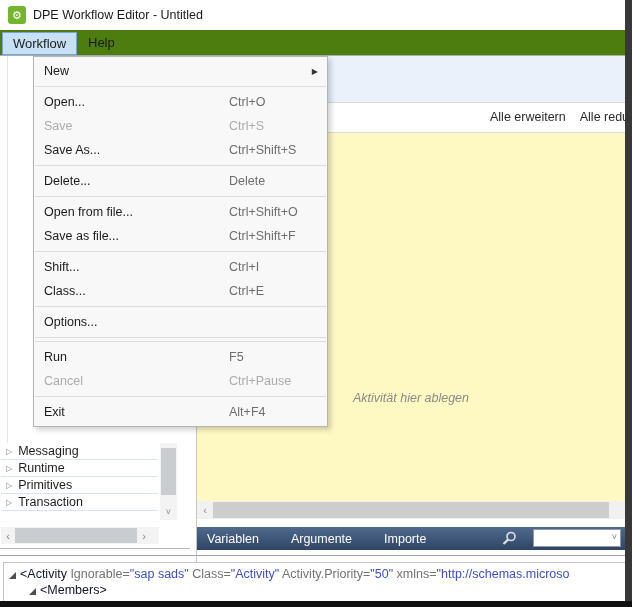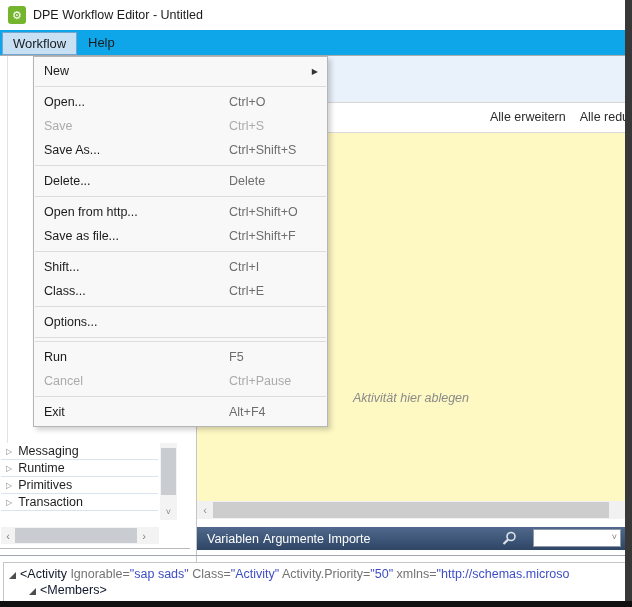--- a/index.html
+++ b/index.html
@@ -6,21 +6,21 @@
   #window{
     position:relative;width:632px;height:607px;background:#fff;overflow:hidden;
     font-family:"Liberation Sans",sans-serif;color:#1b1b1b;
   }
   
   .titlebar{position:absolute;left:0;top:0;width:632px;height:30px;background:#fff;}
   .app-icon{position:absolute;left:8px;top:6px;width:18px;height:18px;background:#75B42D;border-radius:3px;
     color:#fff;font-size:11px;line-height:18px;text-align:center;}
   .title-text{position:absolute;left:33px;top:8px;font-size:12.5px;color:#1a1a1a;white-space:nowrap;}
   
-  .menubar{position:absolute;left:0;top:30px;width:625px;height:25px;background:#0ea5e9;border-bottom:1px solid #ACACAC;}
+  .menubar{position:absolute;left:0;top:30px;width:625px;height:25px;background:#4d7c0f;border-bottom:1px solid #ACACAC;}
   .mb-item{position:absolute;top:2px;height:21px;line-height:21px;padding:0 10px;font-size:13px;}
   .mb-workflow{left:2px;background:#C7E0F4;border:1px solid #70A7D2;}
   .mb-help{left:78px;}
   
   .toolbox{position:absolute;left:0;top:56px;width:190px;height:492px;background:#fff;
     border-right:1px solid #A9B3BD;border-bottom:1px solid #B9B9B9;}
   .tb-vline{position:absolute;left:7px;top:0;height:387px;width:1px;background:#E3E3E3;}
   .tb-list{position:absolute;left:1px;top:387px;width:157px;}
   .tb-row{height:16px;border-bottom:1px solid #D9E4EF;display:flex;align-items:center;padding-left:5px;gap:6px;
     font-size:12.5px;color:#1e1e1e;}
@@ -38,21 +38,21 @@
   .d-band{position:absolute;left:7px;top:0;width:428px;height:46px;background:#E9F1FA;border-bottom:1px solid #D8D8D8;}
   .d-header{position:absolute;left:7px;top:47px;width:520px;height:29px;background:#fff;border-bottom:1px solid #DBDBDB;}
   .d-links{position:absolute;left:293px;top:7px;display:flex;gap:14px;white-space:nowrap;font-size:12.5px;color:#2b2b2b;}
   .d-canvas{position:absolute;left:7px;top:77px;width:428px;height:368px;background:#fef9c3;}
   .drop-hint{position:absolute;left:0;right:0;top:258px;text-align:center;font-style:italic;color:#8a8a8a;font-size:12.5px;}
   .d-hscroll{position:absolute;left:7px;top:445px;width:428px;height:18px;background:#F1F1F1;display:flex;align-items:center;}
   .d-harrow{width:16px;text-align:center;color:#909090;font-size:11px;flex:0 0 auto;}
   .d-hthumb{height:16px;width:396px;background:#CDCDCD;flex:0 0 auto;}
   .d-varbar{position:absolute;left:7px;top:471px;width:428px;height:23px;
     background:linear-gradient(#50698C,#2E4566);color:#fff;font-size:12.5px;
-    display:flex;align-items:center;padding-left:10px;gap:4px;box-sizing:border-box;}
+    display:flex;align-items:center;padding-left:10px;gap:32px;box-sizing:border-box;}
   .vb-tab{flex:0 0 auto;cursor:default;}
   .vb-search{position:absolute;left:304px;top:4px;}
   .vb-combo{position:absolute;left:336px;top:2px;width:88px;height:18px;background:#fff;border:1px solid #8E9AA8;
     box-sizing:border-box;}
   .vb-combo-arrow{position:absolute;right:3px;top:2px;color:#7a7a7a;font-size:9px;}
   
   .divider{position:absolute;left:0;top:555px;width:625px;height:1px;background:#9FA5AB;}
   .xml-panel{position:absolute;left:3px;top:562px;width:645px;height:60px;background:#fff;border:1px solid #C6C6C6;
     font-size:12.5px;box-sizing:border-box;}
   .x-line{position:absolute;white-space:nowrap;}
@@ -181,21 +181,21 @@
       <span class="ml">Save As...</span>
       <span class="ms">Ctrl+Shift+S</span>
     </div>
     <div class="msep"></div>
     <div class="mi">
       <span class="ml">Delete...</span>
       <span class="ms">Delete</span>
     </div>
     <div class="msep"></div>
     <div class="mi">
-      <span class="ml">Open from http...</span>
+      <span class="ml">Open from file...</span>
       <span class="ms">Ctrl+Shift+O</span>
     </div>
     <div class="mi">
       <span class="ml">Save as file...</span>
       <span class="ms">Ctrl+Shift+F</span>
     </div>
     <div class="msep"></div>
     <div class="mi">
       <span class="ml">Shift...</span>
       <span class="ms">Ctrl+I</span>

